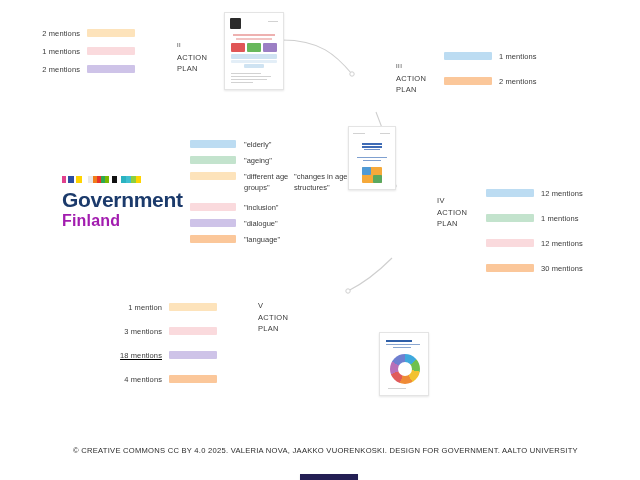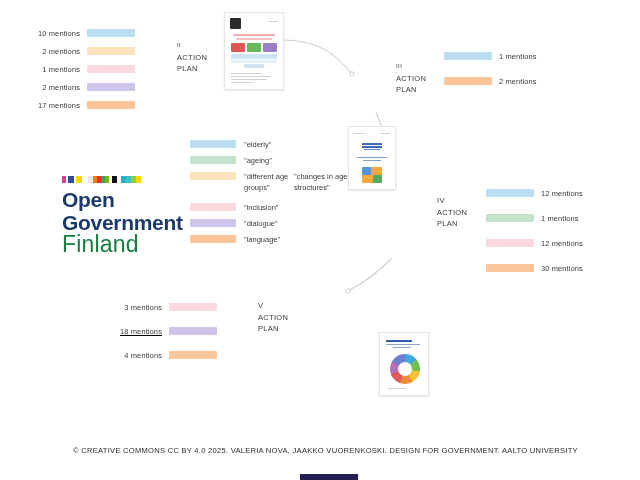--- a/index.html
+++ b/index.html
@@ -100,23 +100,23 @@
   }
   #logo-swatches i { display: block; height: 7px; }
   .logo-line {
     font-size: 21px;
     line-height: 23px;
     font-weight: bold;
     color: #1b3a6b;
     letter-spacing: -0.3px;
   }
   .logo-line.sub {
-    color: #15803d;
-    font-weight: normal;
-    font-size: 23px;
+    color: #a21caf;
+    font-weight: bold;
+    font-size: 16px;
     line-height: 20px;
     letter-spacing: 0.2px;
   }
 
   
   .doc {
     background: #ffffff;
     border: 1px solid #e4e4e4;
     box-shadow: 0 1px 2px rgba(0,0,0,0.10);
     overflow: hidden;
@@ -163,38 +163,30 @@
     <path d="M282,40 C320,40 336,55 352,74" fill="none" stroke="#cfcfcf" stroke-width="1.1"></path>
     <circle cx="352" cy="74" r="2.2" fill="#ffffff" stroke="#cfcfcf" stroke-width="1"></circle>
     <path d="M376,112 C388,140 390,160 394,186" fill="none" stroke="#cfcfcf" stroke-width="1.1"></path>
     <circle cx="394" cy="186" r="2.2" fill="#ffffff" stroke="#cfcfcf" stroke-width="1"></circle>
     <path d="M392,258 C378,272 362,284 348,291" fill="none" stroke="#cfcfcf" stroke-width="1.1"></path>
     <circle cx="348" cy="291" r="2.2" fill="#ffffff" stroke="#cfcfcf" stroke-width="1"></circle>
   </svg>
 
   <div class="abs" style="left:18px;top:26px;">
     <div class="bar-row">
-      <span class="bar-label lft">10 mentions</span>
-      <span class="bar" style="width:48px;background:#bcdcf2;"></span>
-    </div>
-    <div class="bar-row">
       <span class="bar-label lft">2 mentions</span>
       <span class="bar" style="width:48px;background:#fde3bb;"></span>
     </div>
     <div class="bar-row">
       <span class="bar-label lft">1 mentions</span>
       <span class="bar" style="width:48px;background:#fadadd;"></span>
     </div>
     <div class="bar-row">
       <span class="bar-label lft">2 mentions</span>
       <span class="bar" style="width:48px;background:#cec3e8;"></span>
-    </div>
-    <div class="bar-row">
-      <span class="bar-label lft">17 mentions</span>
-      <span class="bar" style="width:48px;background:#fbc79a;"></span>
     </div>
   </div>
 
   <div class="abs" style="left:177px;top:40px;">
     <div class="plan-numeral">II</div>
     <div class="plan-caption">ACTION</div>
     <div class="plan-caption">PLAN</div>
   </div>
 
   <div class="doc" style="left:224px;top:12px;width:58px;height:76px;">
@@ -286,21 +278,20 @@
       <i style="width:4px;background:#2fa84f;"></i>
       <i style="width:4px;background:#7ab800;"></i>
       <i style="width:3px;background:#ffffff;"></i>
       <i style="width:5px;background:#111111;"></i>
       <i style="width:4px;background:#ffffff;"></i>
       <i style="width:5px;background:#2bb3c0;"></i>
       <i style="width:5px;background:#3fbfd0;"></i>
       <i style="width:5px;background:#8ccf3f;"></i>
       <i style="width:5px;background:#ffd400;"></i>
     </div>
-    <div class="logo-line">Open</div>
     <div class="logo-line">Government</div>
     <div class="logo-line sub">Finland</div>
   </div>
 
   <div class="doc" style="left:379px;top:190px;width:48px;height:62px;">
     <div class="d1-box" style="left:6px;top:7px;width:26px;height:2px;background:#2f5fa8;"></div>
     <div class="d1-box" style="left:6px;top:11px;width:34px;height:1.2px;background:#8aa6d0;"></div>
     <div class="d1-box" style="left:13px;top:14px;width:18px;height:1.2px;background:#8aa6d0;"></div>
     <div class="donut" style="left:10px;top:21px;width:30px;height:30px;
                 background:conic-gradient(#3fa9dd 0deg 50deg,#6fc04f 50deg 100deg,#f2c230 100deg 150deg,#ef8b36 150deg 200deg,#e05a5a 200deg 250deg,#b86fb8 250deg 300deg,#6f7fd0 300deg 360deg);"></div>
@@ -328,20 +319,24 @@
       <span class="bar-label rgt">12 mentions</span>
     </div>
     <div class="bar-row right">
       <span class="bar" style="width:48px;background:#fbc79a;"></span>
       <span class="bar-label rgt">30 mentions</span>
     </div>
   </div>
 
   <div class="abs" style="left:100px;top:300px;">
     <div class="bar-row" style="margin-bottom:10px;">
+      <span class="bar-label lft">1 mention</span>
+      <span class="bar" style="width:48px;background:#fde3bb;"></span>
+    </div>
+    <div class="bar-row" style="margin-bottom:10px;">
       <span class="bar-label lft">3 mentions</span>
       <span class="bar" style="width:48px;background:#fadadd;"></span>
     </div>
     <div class="bar-row" style="margin-bottom:10px;text-decoration:underline;">
       <span class="bar-label lft">18 mentions</span>
       <span class="bar" style="width:48px;background:#cec3e8;"></span>
     </div>
     <div class="bar-row">
       <span class="bar-label lft">4 mentions</span>
       <span class="bar" style="width:48px;background:#fbc79a;"></span>

